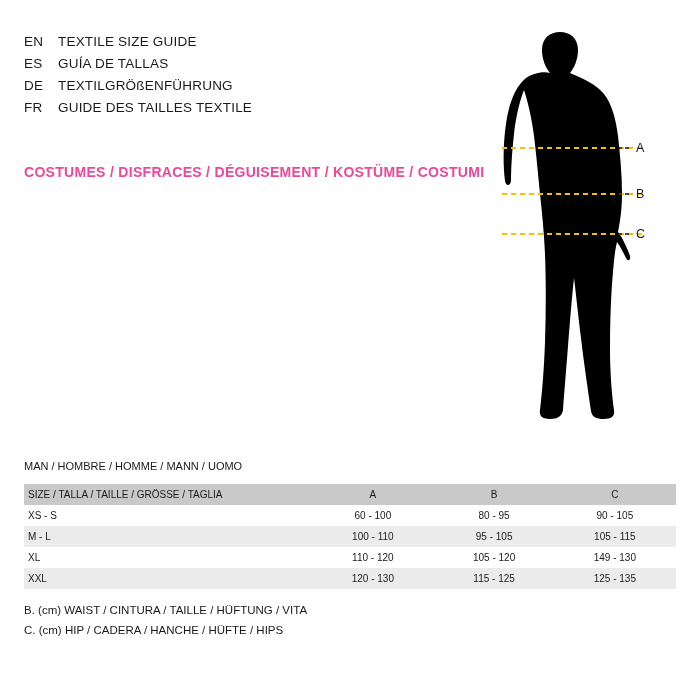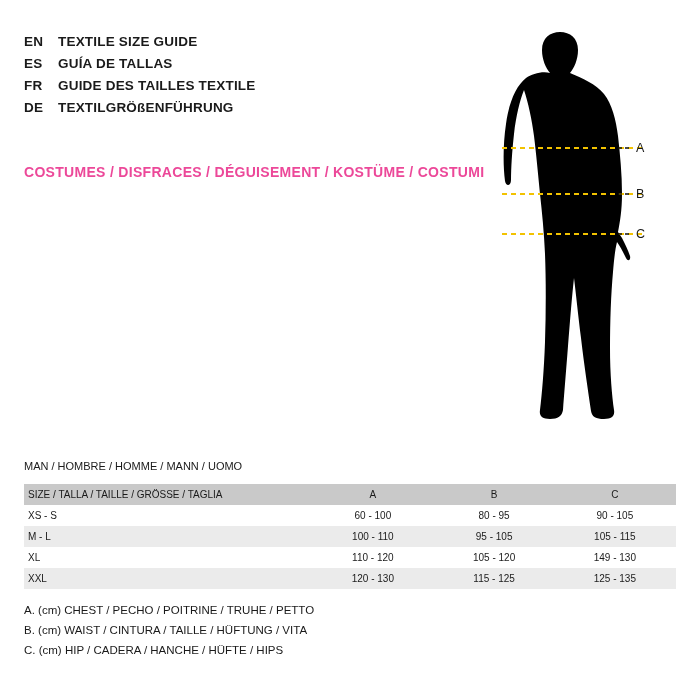--- a/index.html
+++ b/index.html
@@ -19,21 +19,20 @@
     position: absolute;
     inset: 0;
   }
 
   
   .lang-block {
     position: absolute;
     left: 24px;
     top: 34px;
     width: 420px;
-    font-weight: bold;
   }
   .lang-row {
     display: flex;
     align-items: baseline;
     height: 22px;
     font-size: 13.5px;
     letter-spacing: 0.2px;
   }
   .lang-code {
     width: 34px;
@@ -135,26 +134,26 @@
   <div class="lang-block">
     <div class="lang-row">
       <span class="lang-code">EN</span>
       <span class="lang-text">TEXTILE SIZE GUIDE</span>
     </div>
     <div class="lang-row">
       <span class="lang-code">ES</span>
       <span class="lang-text">GUÍA DE TALLAS</span>
     </div>
     <div class="lang-row">
+      <span class="lang-code">DE</span>
+      <span class="lang-text">TEXTILGRÖßENFÜHRUNG</span>
+    </div>
+    <div class="lang-row">
       <span class="lang-code">FR</span>
       <span class="lang-text">GUIDE DES TAILLES TEXTILE</span>
-    </div>
-    <div class="lang-row">
-      <span class="lang-code">DE</span>
-      <span class="lang-text">TEXTILGRÖßENFÜHRUNG</span>
     </div>
   </div>
 
   <div class="costumes-title">COSTUMES / DISFRACES / DÉGUISEMENT / KOSTÜME / COSTUMI</div>
 
   <div class="figure-wrap">
     <svg class="figure-svg" width="210" height="400" viewBox="0 0 210 400">
 
       <path fill="#000000" d="
         M 72,22
@@ -239,18 +238,17 @@
       <tr class="even">
         <td>XXL</td>
         <td class="center">120 - 130</td>
         <td class="center">115 - 125</td>
         <td class="center">125 - 135</td>
       </tr>
     </tbody>
   </table>
 
   <div class="legend">
-    <div class="legend-row">A. (cm) CHEST / PECHO / POITRINE / TRUHE / PETTO</div>
     <div class="legend-row">B. (cm) WAIST / CINTURA / TAILLE / HÜFTUNG / VITA</div>
     <div class="legend-row">C. (cm) HIP / CADERA / HANCHE / HÜFTE / HIPS</div>
   </div>
 
 </div>
 
 </body></html>

